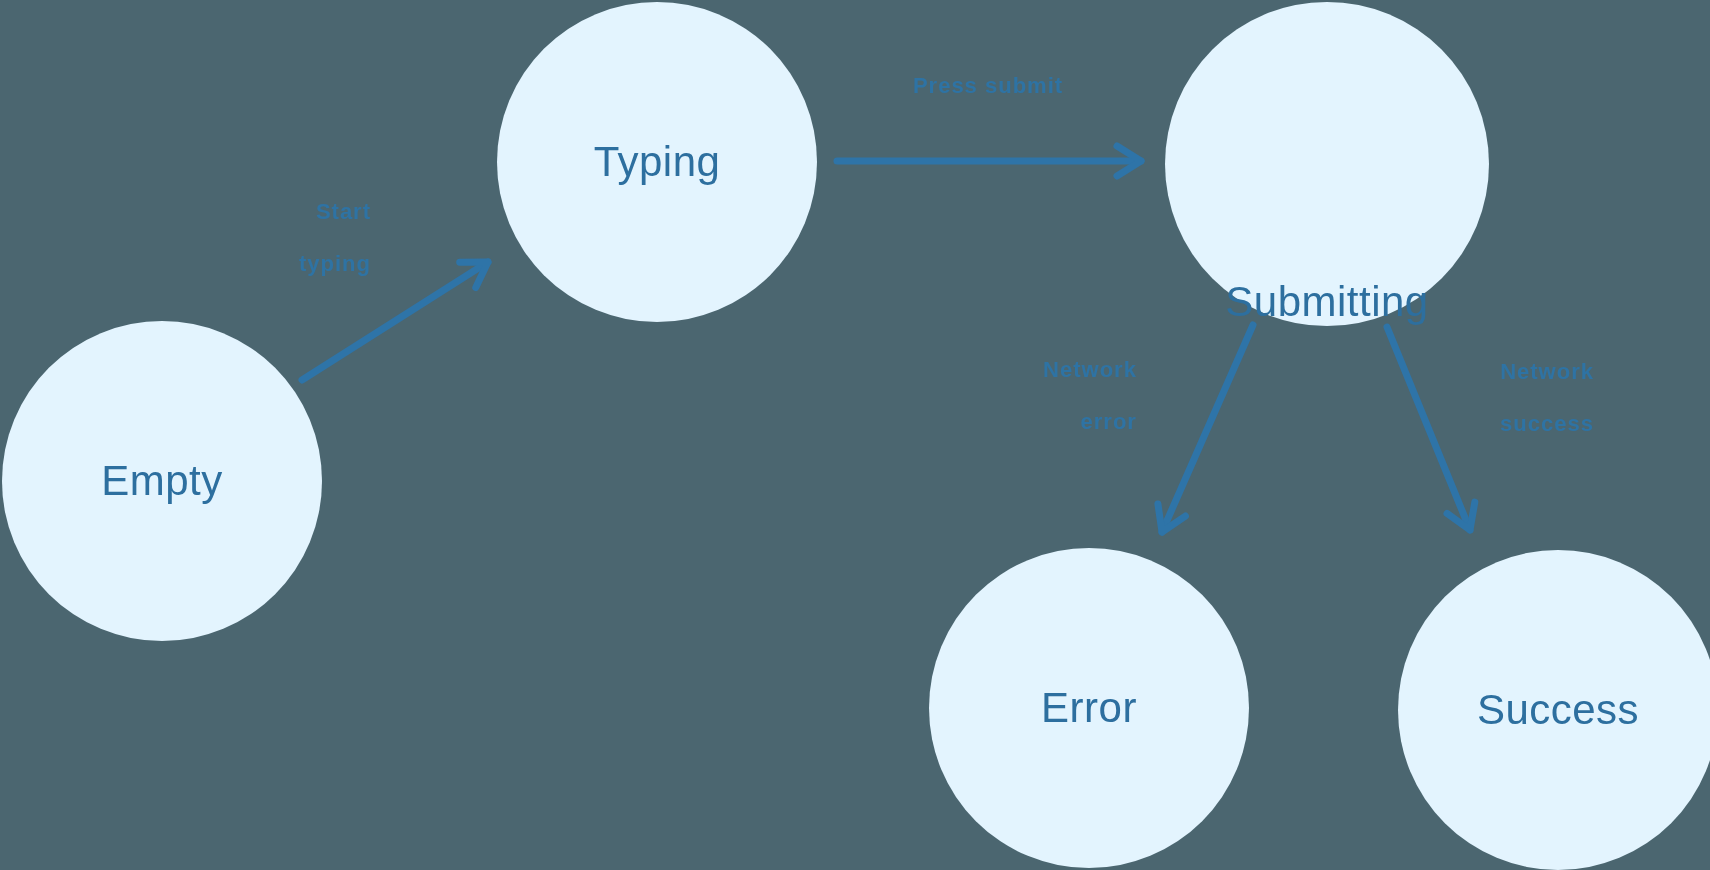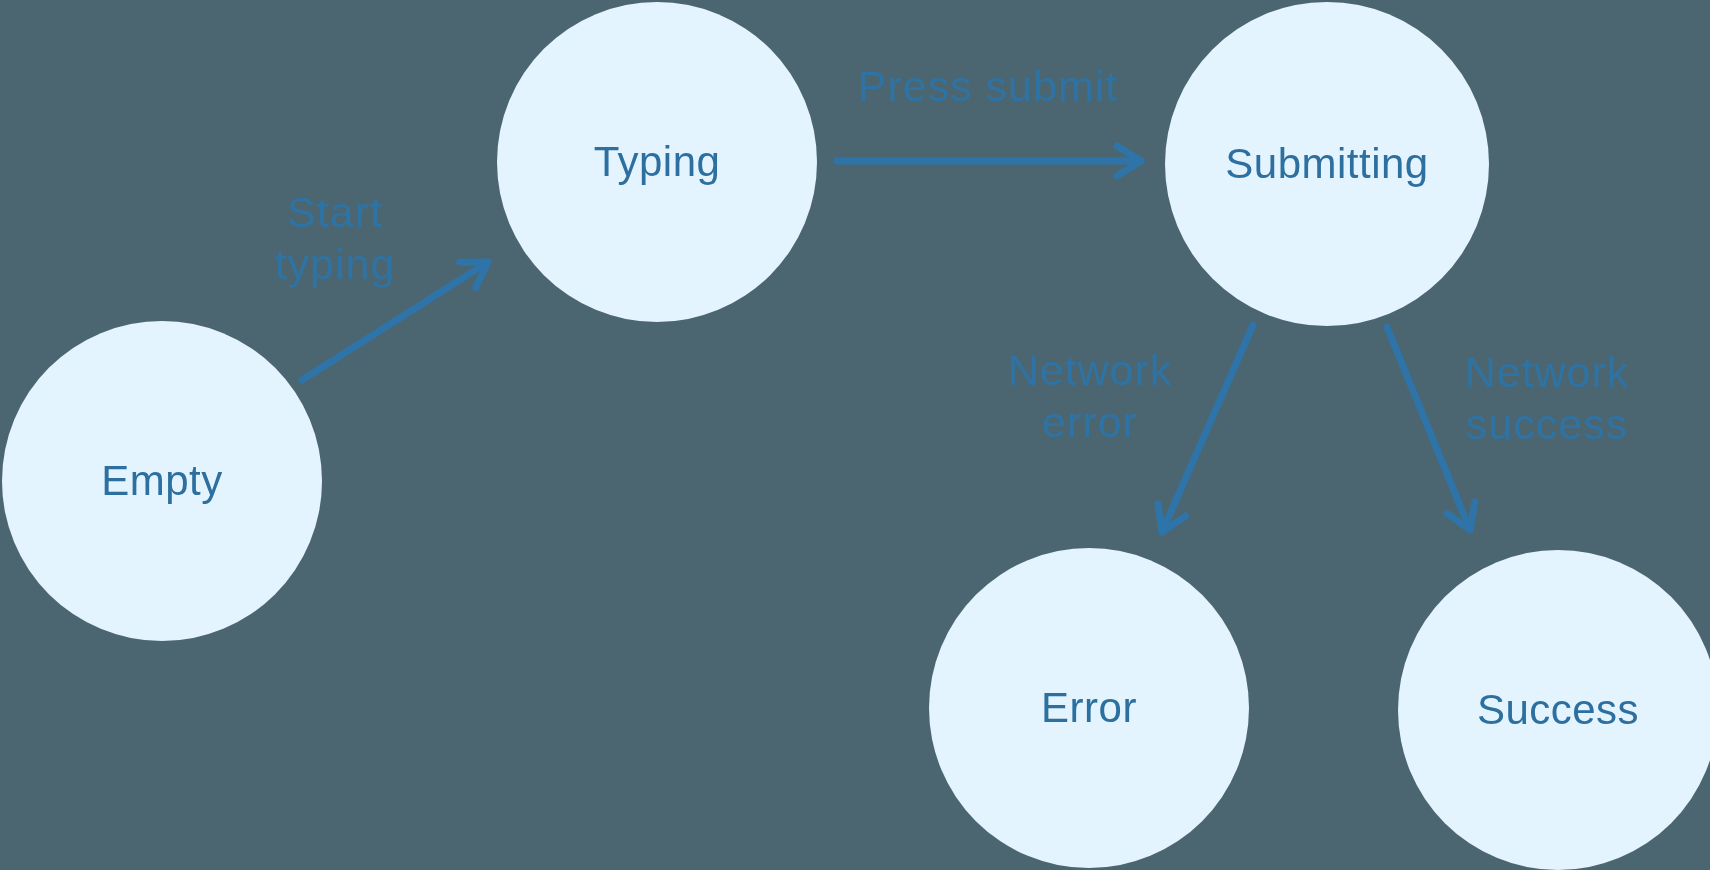--- a/index.html
+++ b/index.html
@@ -54,25 +54,25 @@
     color: var(--node-text);
     font-size: 42px;
     font-weight: 500;
     letter-spacing: 0.5px;
     white-space: nowrap;
   }
   .edge-label {
     position: absolute;
     transform: translate(-50%, -50%);
     color: var(--edge-label);
-    font-size: 43px;
-    font-weight: 400;
+    font-size: 22px;
+    font-weight: 700;
     letter-spacing: 1px;
     line-height: 52px;
-    text-align: center;
+    text-align: right;
     white-space: nowrap;
   }
 </style>
 </head>
 <body>
 
 <div class="canvas">
 
   <svg class="edges-svg" viewBox="0 0 1710 870" xmlns="http://www.w3.org/2000/svg">
     <defs>
@@ -88,21 +88,21 @@
       </g>
   </svg>
 
   <div>
       <div class="state-node" style="left: 2px; top: 321px; width: 320px; height: 320px;">
         <span class="state-label">Empty</span>
       </div>
       <div class="state-node" style="left: 497px; top: 2px; width: 320px; height: 320px;">
         <span class="state-label">Typing</span>
       </div>
-      <div class="state-node" style="left: 1165px; top: 2px; width: 324px; height: 324px;">
+      <div class="state-node" style="left: 1165px; top: 2px; width: 324px; height: 324px; align-items: flex-end;">
         <span class="state-label">Submitting</span>
       </div>
       <div class="state-node" style="left: 929px; top: 548px; width: 320px; height: 320px;">
         <span class="state-label">Error</span>
       </div>
       <div class="state-node" style="left: 1398px; top: 550px; width: 320px; height: 320px;">
         <span class="state-label">Success</span>
       </div>
     </div>
   <div>

